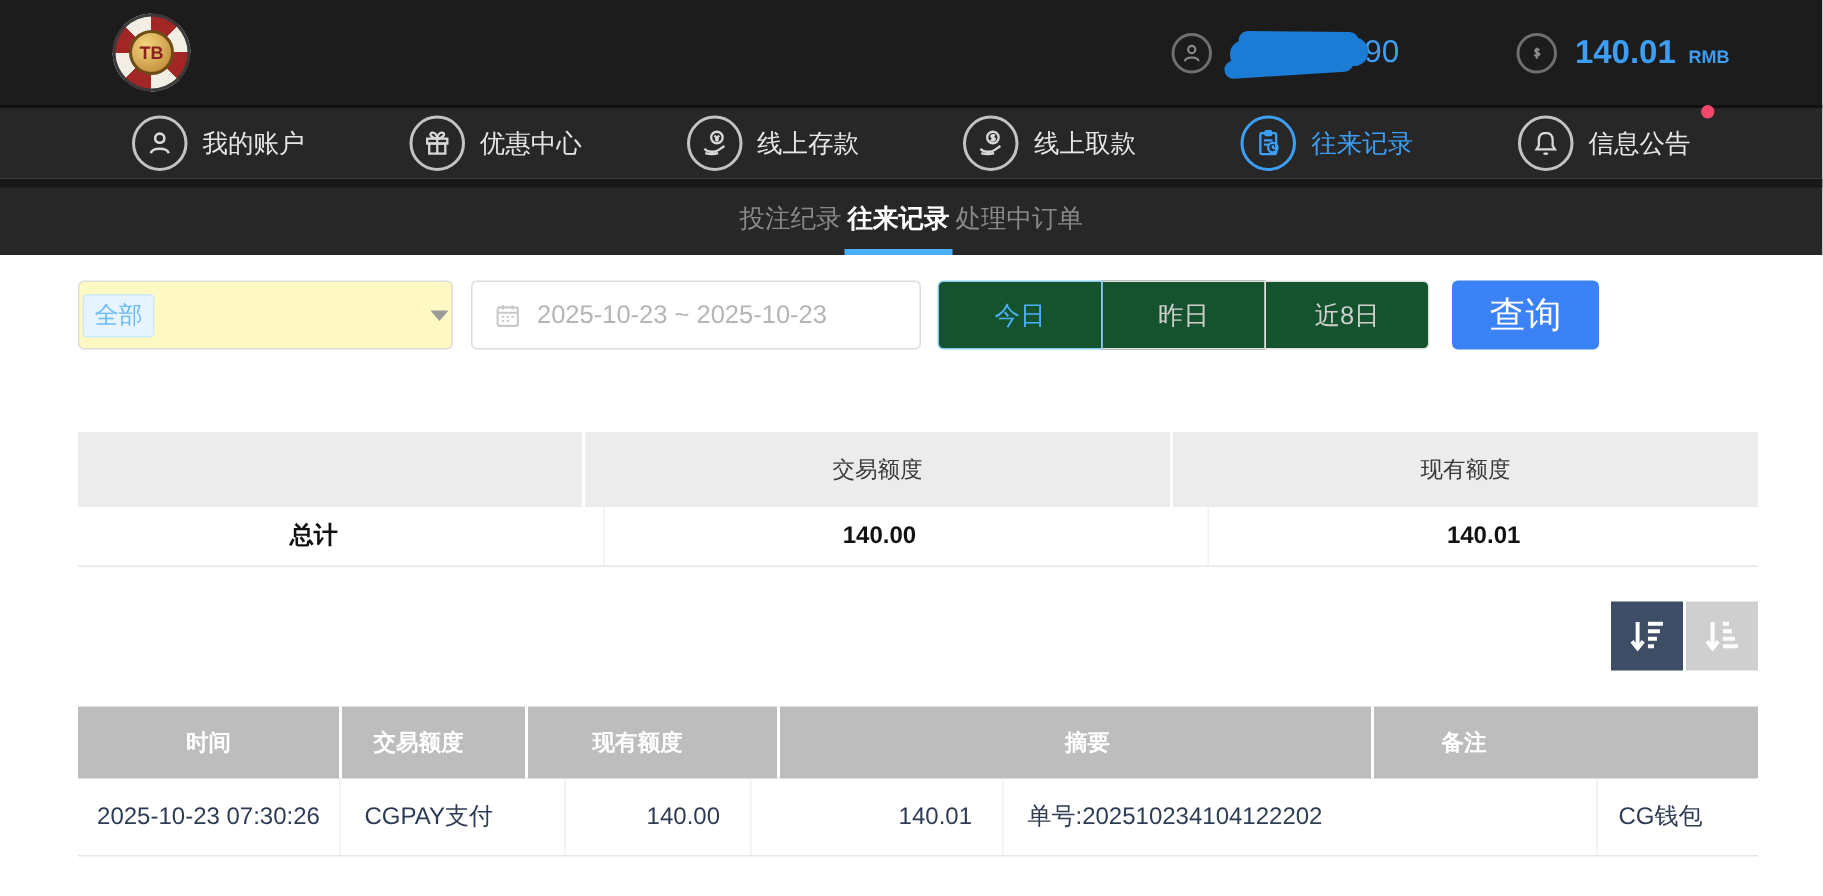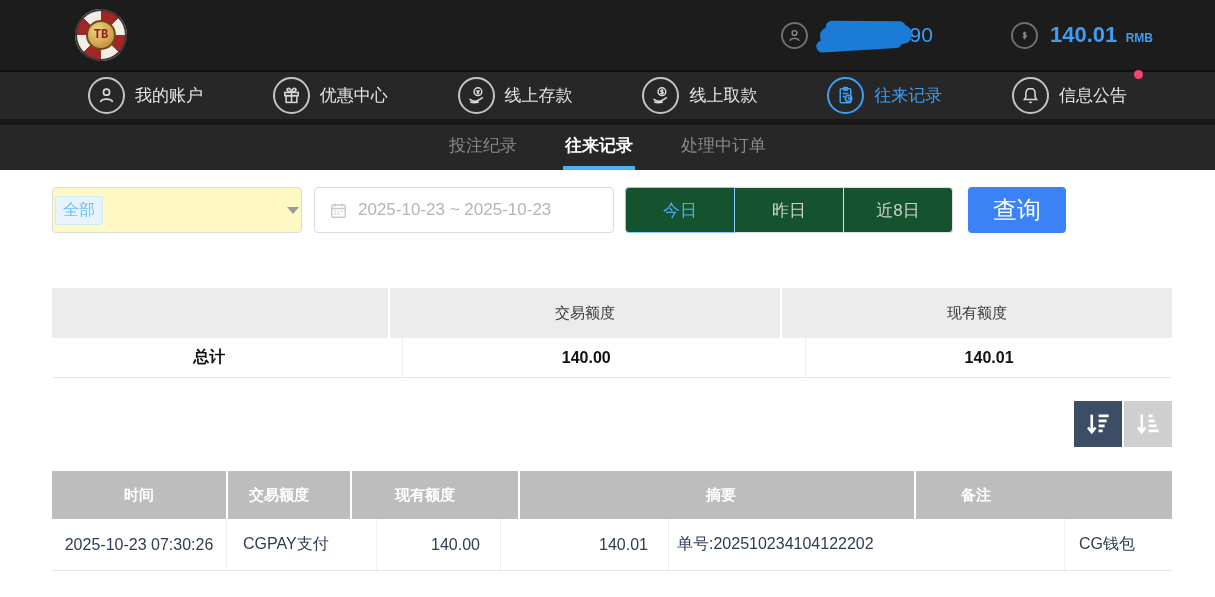--- a/index.html
+++ b/index.html
@@ -2,21 +2,21 @@
 <html><head>
 <meta charset="utf-8">
 <style>
   * { margin:0; padding:0; box-sizing:border-box; }
   html,body { width:1215px; height:597px; overflow:hidden; background:#fff;
     font-family:"Liberation Sans","DejaVu Sans",sans-serif; }
 
   
   .hdr { height:70px; background:#1c1c1c; display:flex; align-items:center;
     padding:0 62px 0 75px; }
-  .logo { display:flex; align-items:center; gap:18px; cursor:pointer;font-family:Liberation Mono, monospace; }
+  .logo { display:flex; align-items:center; gap:18px; cursor:pointer; }
   .chip { width:52px; height:52px; border-radius:50%; flex:none;
     background:conic-gradient(#a32626 0 45deg,#f2eee4 45deg 90deg,#a32626 90deg 135deg,
       #f2eee4 135deg 180deg,#a32626 180deg 225deg,#f2eee4 225deg 270deg,
       #a32626 270deg 315deg,#f2eee4 315deg 360deg);
     display:flex; align-items:center; justify-content:center;
     box-shadow:0 0 0 2px #3a3a3a inset; }
   .chip-core { width:30px; height:30px; border-radius:50%;
     background:radial-gradient(circle at 35% 30%,#f3d37e,#b9822f);
     border:2px solid #6e4a16; color:#8a2020; font-weight:bold; font-size:12px;
     display:flex; align-items:center; justify-content:center; }
@@ -50,21 +50,21 @@
   .nav-ic { width:37px; height:37px; border-radius:50%; border:2px solid #c3c3c3;
     display:flex; align-items:center; justify-content:center; color:#d8d8d8; flex:none; }
   .nav-ic svg { width:23px; height:23px; }
   .nav-item.active { color:#3d9ef5; }
   .nav-item.active .nav-ic { border-color:#3d9ef5; color:#3d9ef5; }
   .red-dot { position:absolute; top:-7px; right:-16px; width:9px; height:9px;
     border-radius:50%; background:#f4476c; }
 
   
   .subnav { height:51px; background:#272727; border-top:6px solid #181818;
-    display:flex; align-items:stretch; justify-content:center; gap:44px; }
+    display:flex; align-items:stretch; justify-content:center; }
   .tab { display:flex; align-items:center; font-size:17px; color:#8a8a8a;
     cursor:pointer; border-bottom:4px solid transparent; padding:0 2px; }
   .tab.active { color:#fff; font-weight:bold; border-bottom-color:#4cb0f9; }
 
   
   .content { padding:0 43px 0 52px; }
   .filters { margin-top:17px; display:flex; align-items:center; }
   .sel { width:250px; height:46px; border:1px solid #dcdcdc; border-radius:4px;
     display:flex; align-items:center; padding:0 2px; cursor:pointer; background:#fef9c3; }
   .sel-chip { background:#e7f4fe; border:1px solid #cfe9fc; border-radius:3px;
@@ -113,21 +113,21 @@
     color:#fff; font-size:15px; font-weight:bold; border-left:2px solid #fff; }
   .rec-head > div:first-child { border-left:none; }
   .rec-row { display:flex; height:52px; border-bottom:1px solid #e6e6e6; }
   .rec-row > div { display:flex; align-items:center; font-size:16px; color:#2d3c54;
     border-left:1px solid #efefef; }
   .rec-row > div:first-child { border-left:none; }
   .rc1 { width:174px; justify-content:center; }
   .rc2 { width:150px; padding-left:16px; }
   .rc3 { width:124px; justify-content:flex-end; padding-right:20px; }
   .rc4 { width:168px; justify-content:flex-end; padding-right:20px; }
-  .rc5 { width:396px; padding-left:8px; }
+  .rc5 { width:396px; padding-left:16px; }
   .rc6 { width:108px; padding-left:14px; }
 </style>
 </head>
 <body>
 
 <div class="hdr">
   <div class="logo">
     <div class="chip">
       <div class="chip-core">TB</div>
     </div>

